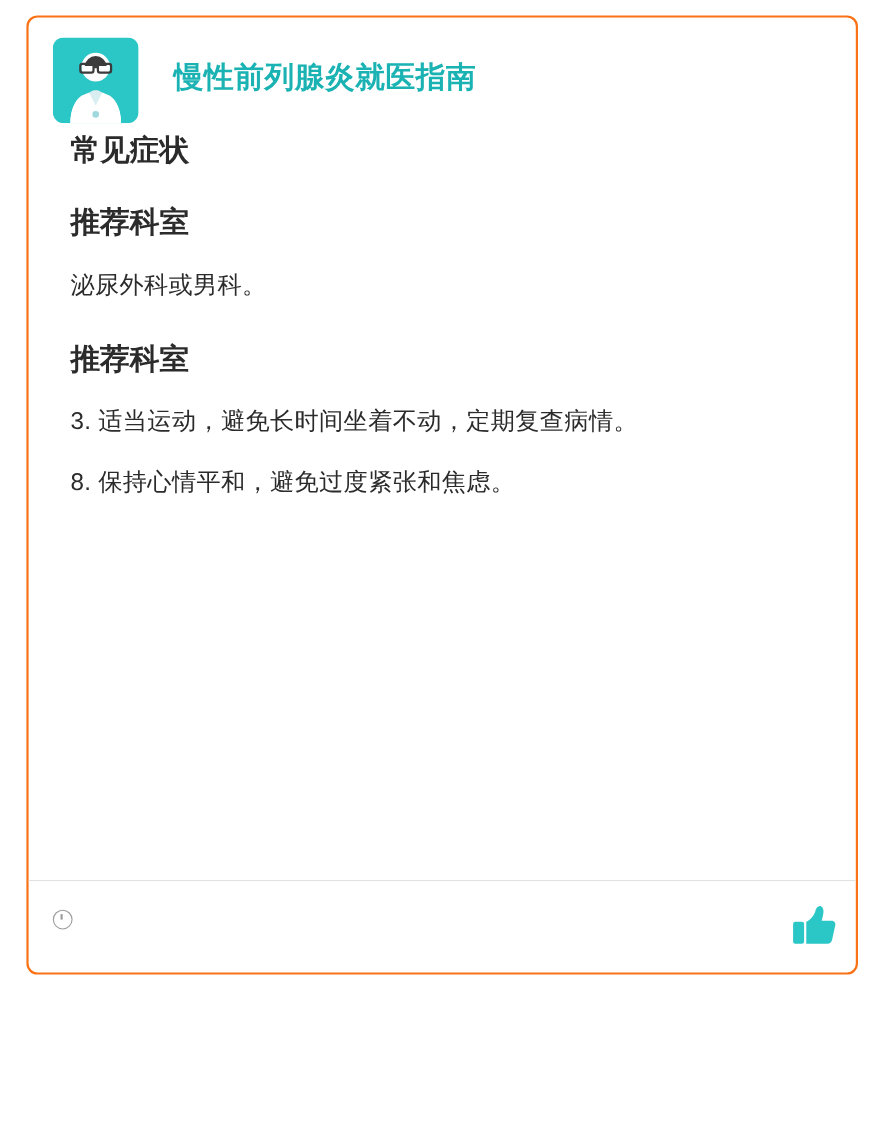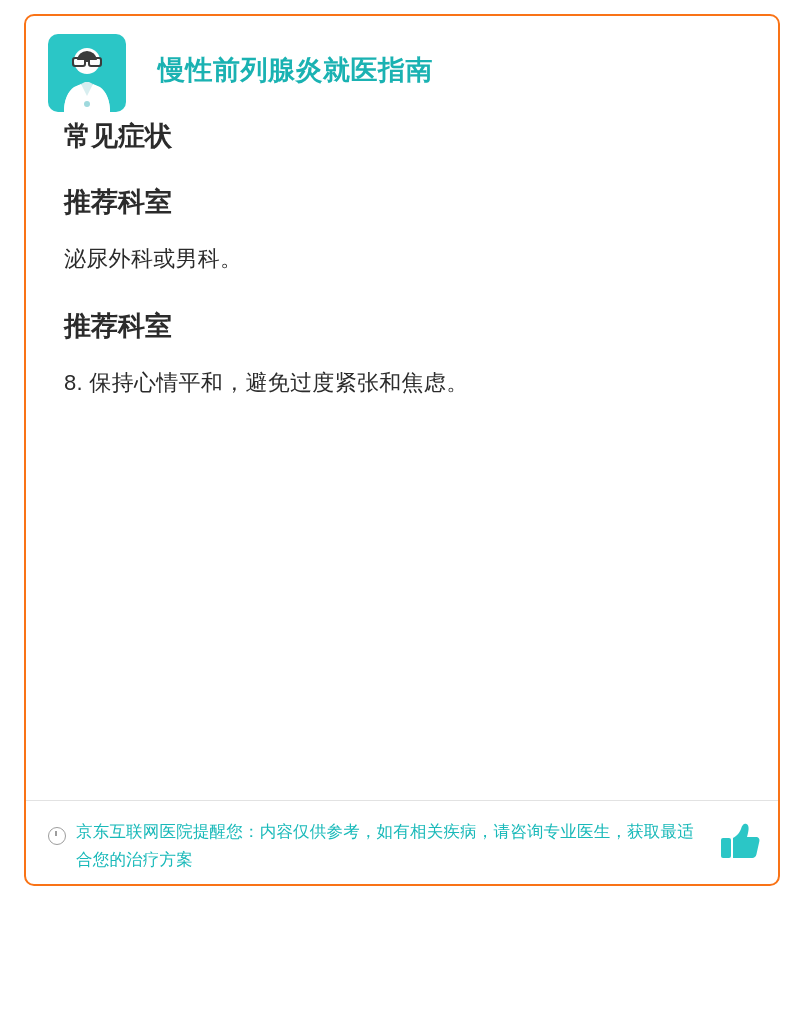--- a/index.html
+++ b/index.html
@@ -151,27 +151,27 @@
       <h2 class="section-title">常见症状</h2>
     </div>
 
     <div class="section">
       <h2 class="section-title">推荐科室</h2>
       <p class="para">泌尿外科或男科。</p>
     </div>
 
     <div class="section">
       <h2 class="section-title">推荐科室</h2>
+      <p class="para">3. 适当运动，避免长时间坐着不动，定期复查病情。</p>
       <p class="para">8. 保持心情平和，避免过度紧张和焦虑。</p>
     </div>
 
   </div>
 
   <div class="footer">
     <div class="clock-icon"></div>
-    <div class="footer-text">京东互联网医院提醒您：内容仅供参考，如有相关疾病，请咨询专业医生，获取最适合您的治疗方案</div>
     <svg class="thumb-icon" viewBox="0 0 40 36">
       <rect x="1" y="15" width="10" height="20" rx="2" fill="#2bc6c6"></rect>
       <path d="M13 35 L13 15 C13 15 19 12 21 6 C22 2 24 0 26.5 1 C29 2 29 6 28 10 L27 14 L36 14 C38.5 14 40 16 39.3 18.4 L36.4 31.5 C35.9 33.7 34.3 35 32.3 35 Z" fill="#2bc6c6"></path>
     </svg>
   </div>
 
 </div>
 
 </body></html>

